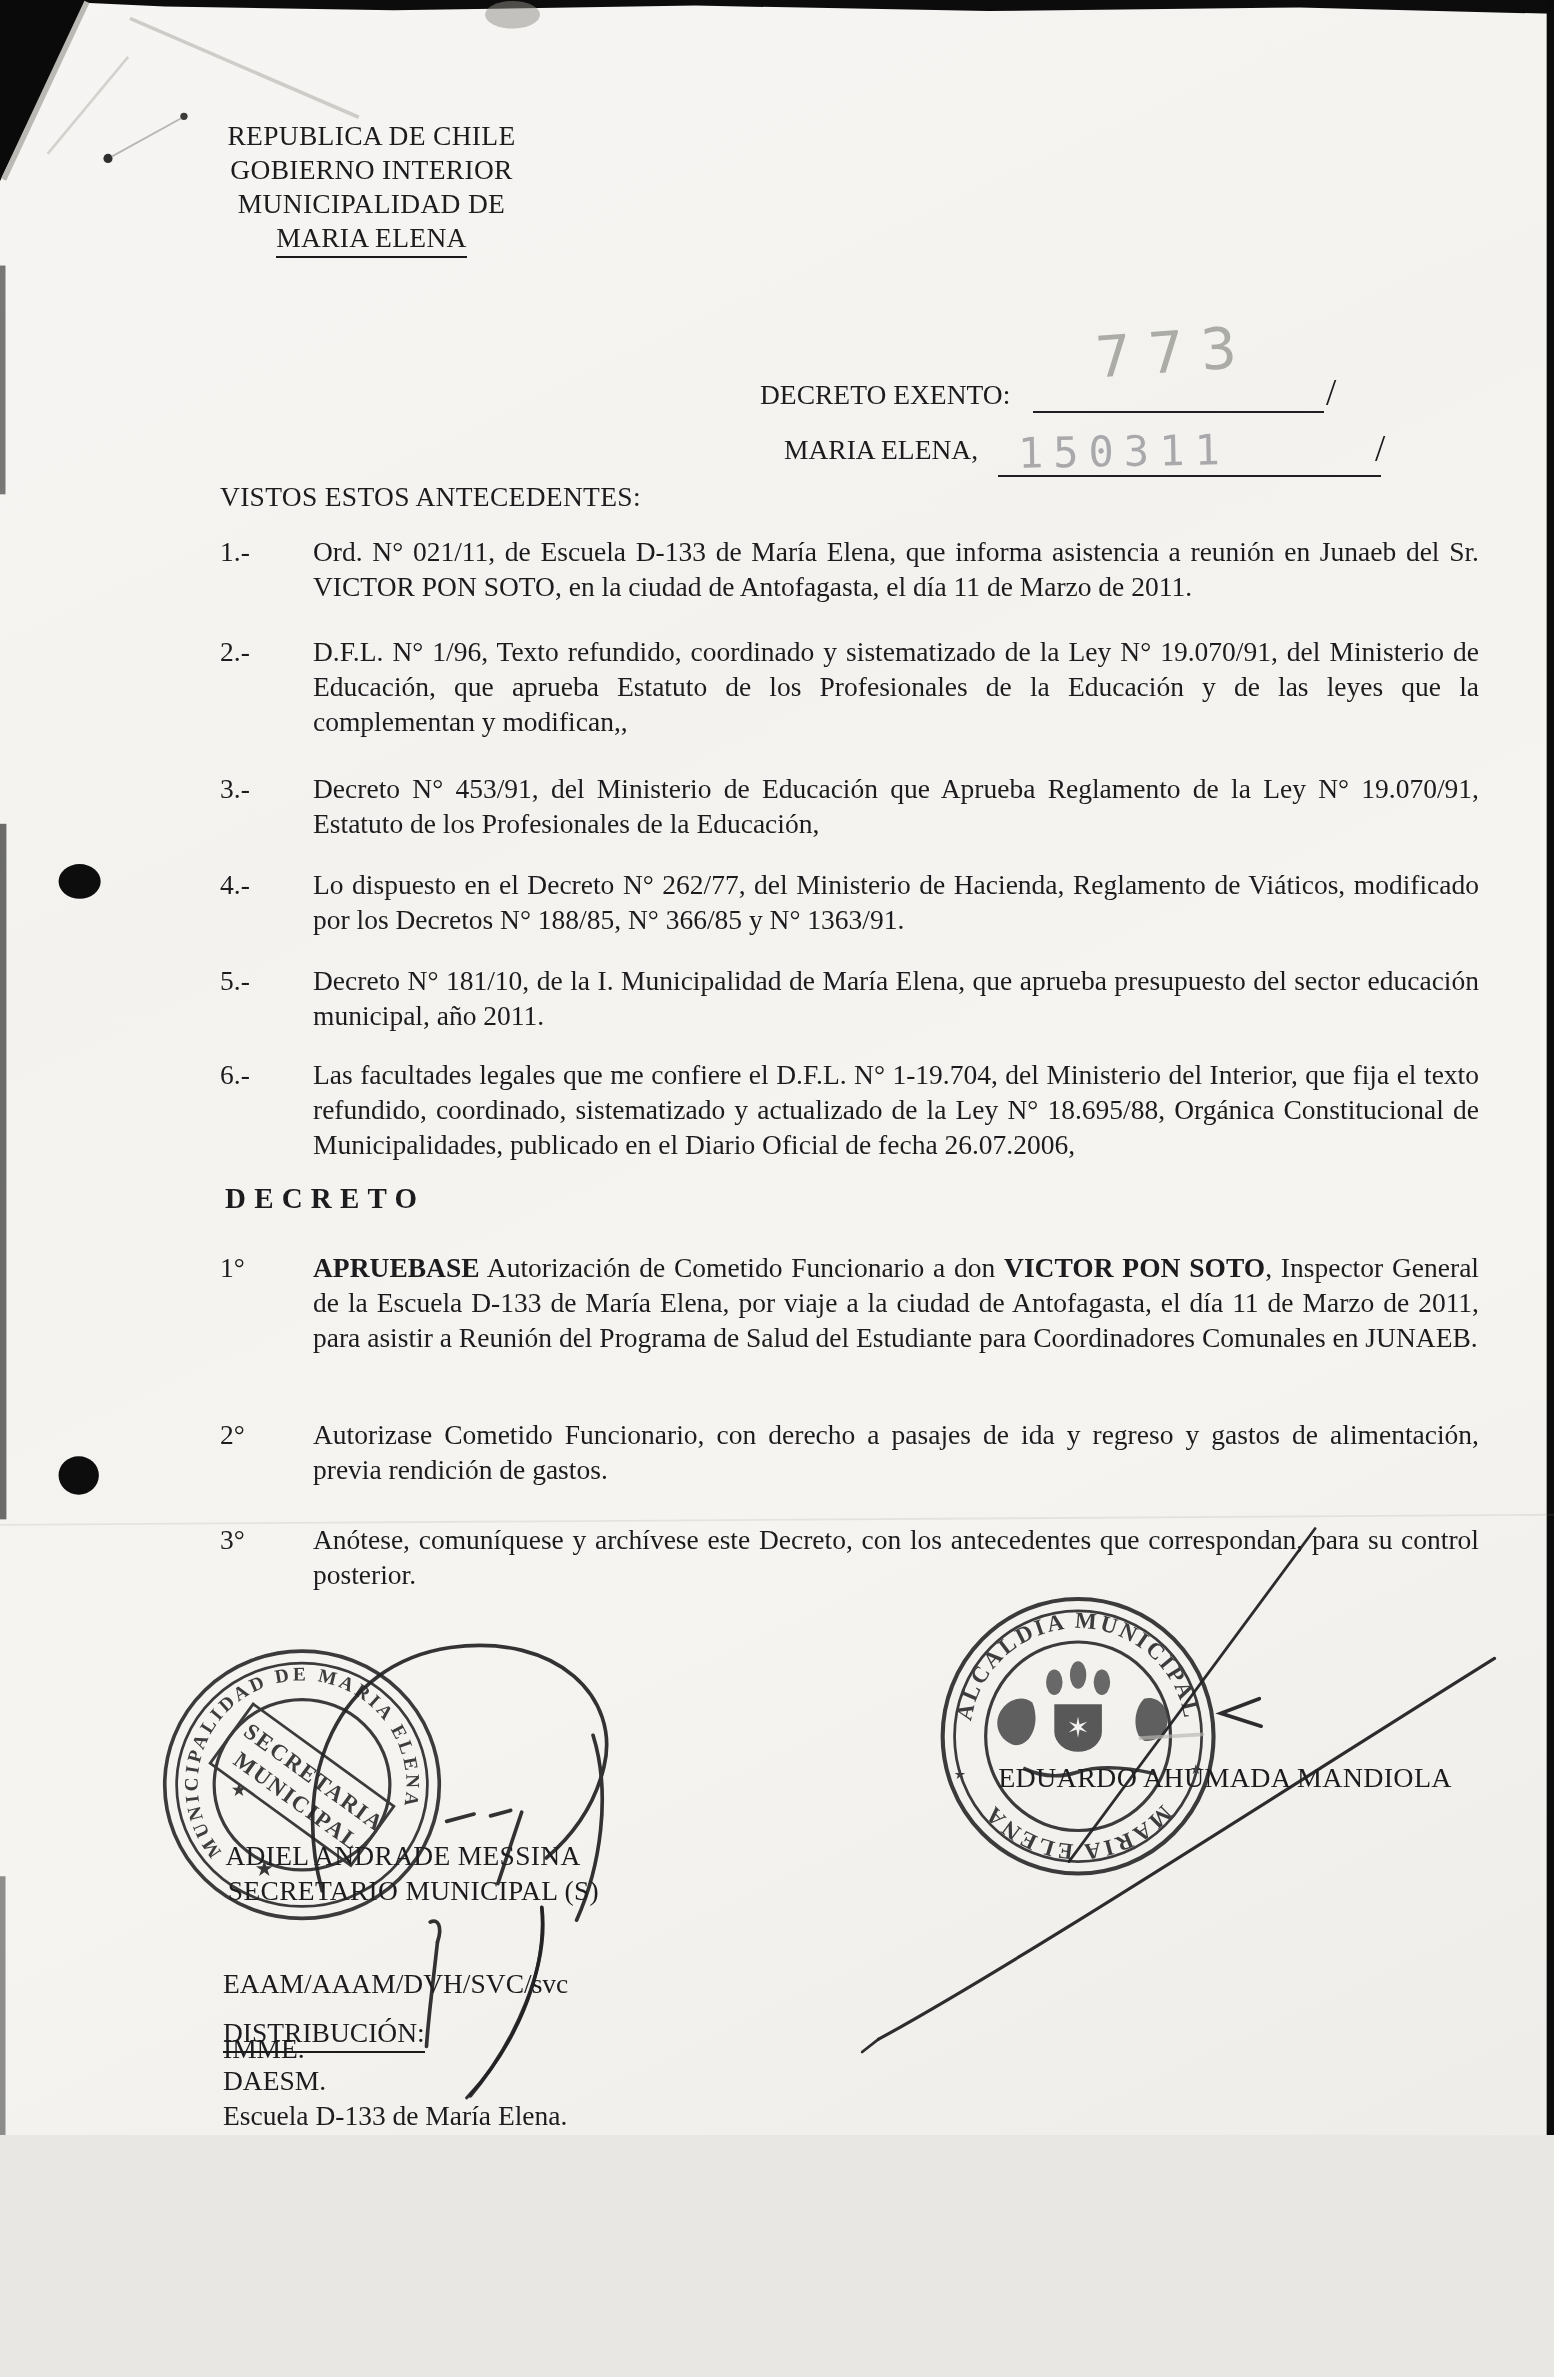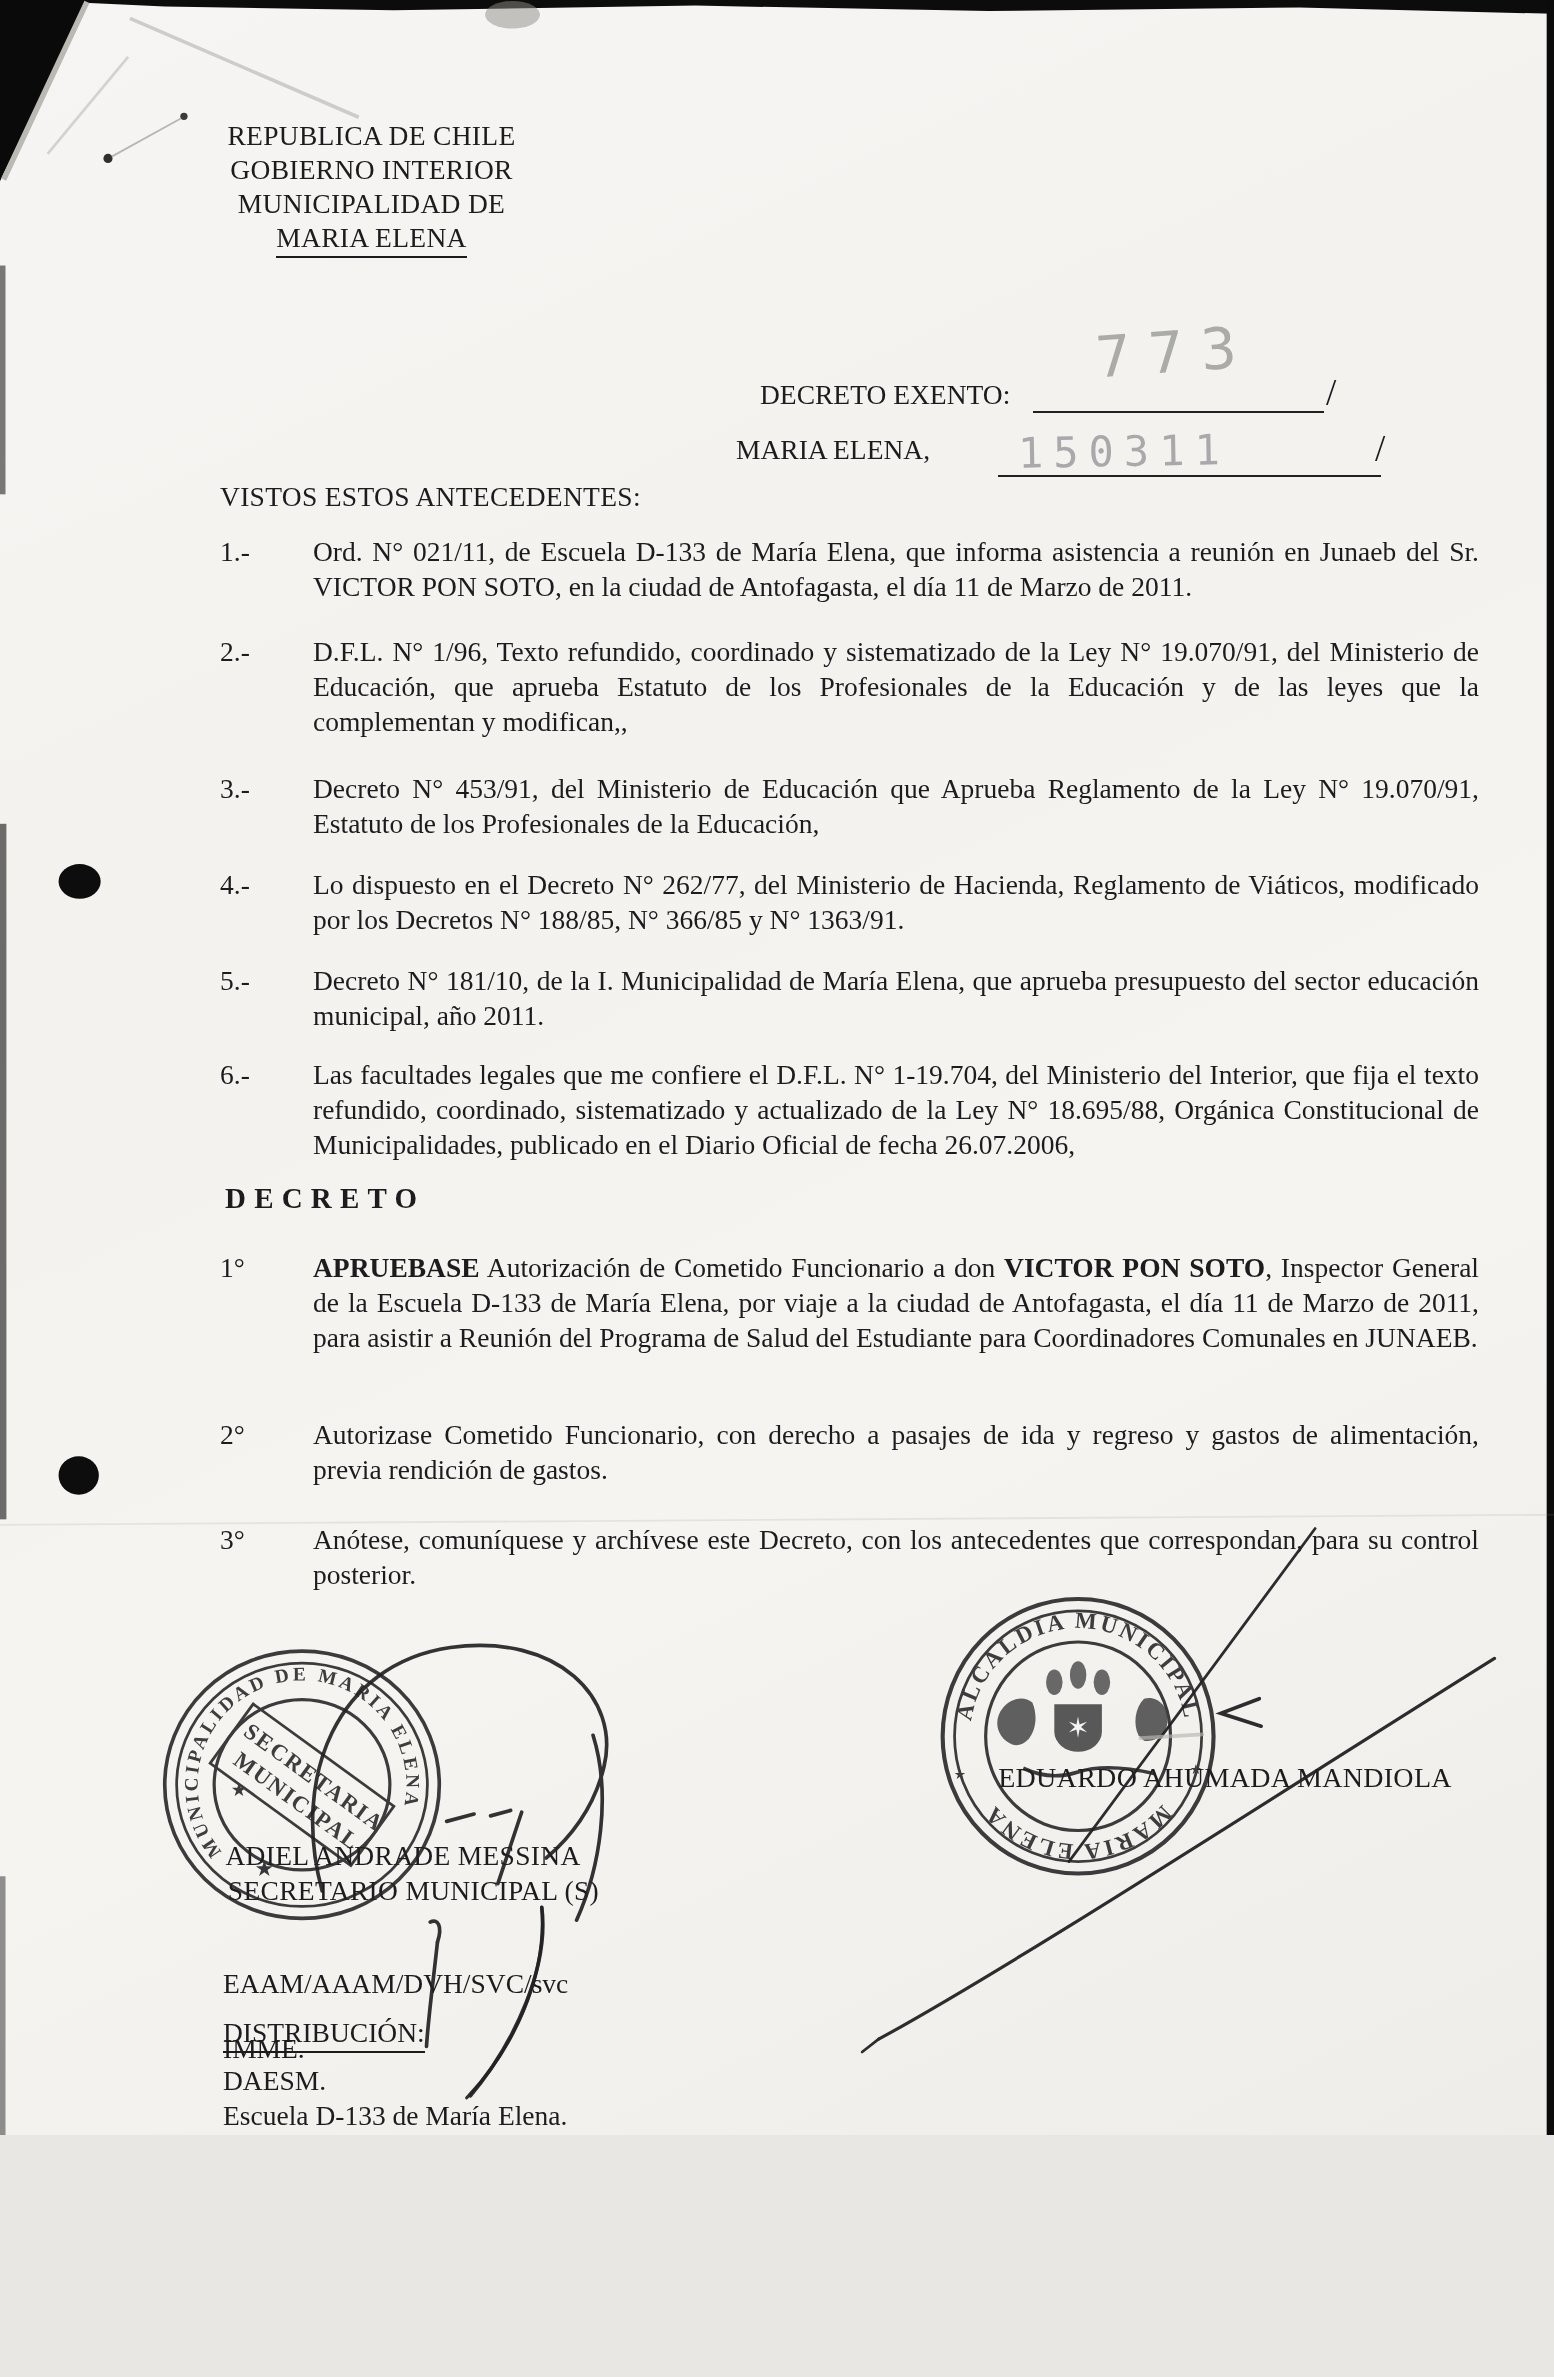--- a/index.html
+++ b/index.html
@@ -35,21 +35,21 @@
     <div>GOBIERNO INTERIOR</div>
     <div>MUNICIPALIDAD DE</div>
     <div><span class="underl">MARIA ELENA</span></div>
   </div>
 
   <div class="abs t" style="left:760px;top:377px;">DECRETO EXENTO:</div>
   <div class="rule" style="left:1033px;top:411px;width:291px;"></div>
   <div class="abs handnum" style="left:1095px;top:319px;font-size:57px;letter-spacing:16.5px;transform:rotate(-4deg);">773</div>
   <div class="abs slash" style="left:1326px;top:374px;">/</div>
 
-  <div class="abs t" style="left:736px;top:432px;">MARIA ELENA,</div>
+  <div class="abs t" style="left:784px;top:432px;">MARIA ELENA,</div>
   <div class="rule" style="left:998px;top:475px;width:383px;"></div>
   <div class="abs stampnum" style="left:1018px;top:427px;font-size:42px;letter-spacing:10px;transform:rotate(-1deg);">150311</div>
   <div class="abs slash" style="left:1375px;top:430px;">/</div>
 
   <div class="abs t caps" style="left:220px;top:479px;">VISTOS ESTOS ANTECEDENTES:</div>
 
   <div class="item" style="top:534px;">
     <span class="num">1.-</span>
     <div class="body t justify">Ord. N° 021/11, de Escuela D-133 de María Elena, que informa asistencia a reunión en Junaeb del Sr. VICTOR PON SOTO, en la ciudad de Antofagasta, el día 11 de Marzo de 2011.</div>
   </div>

